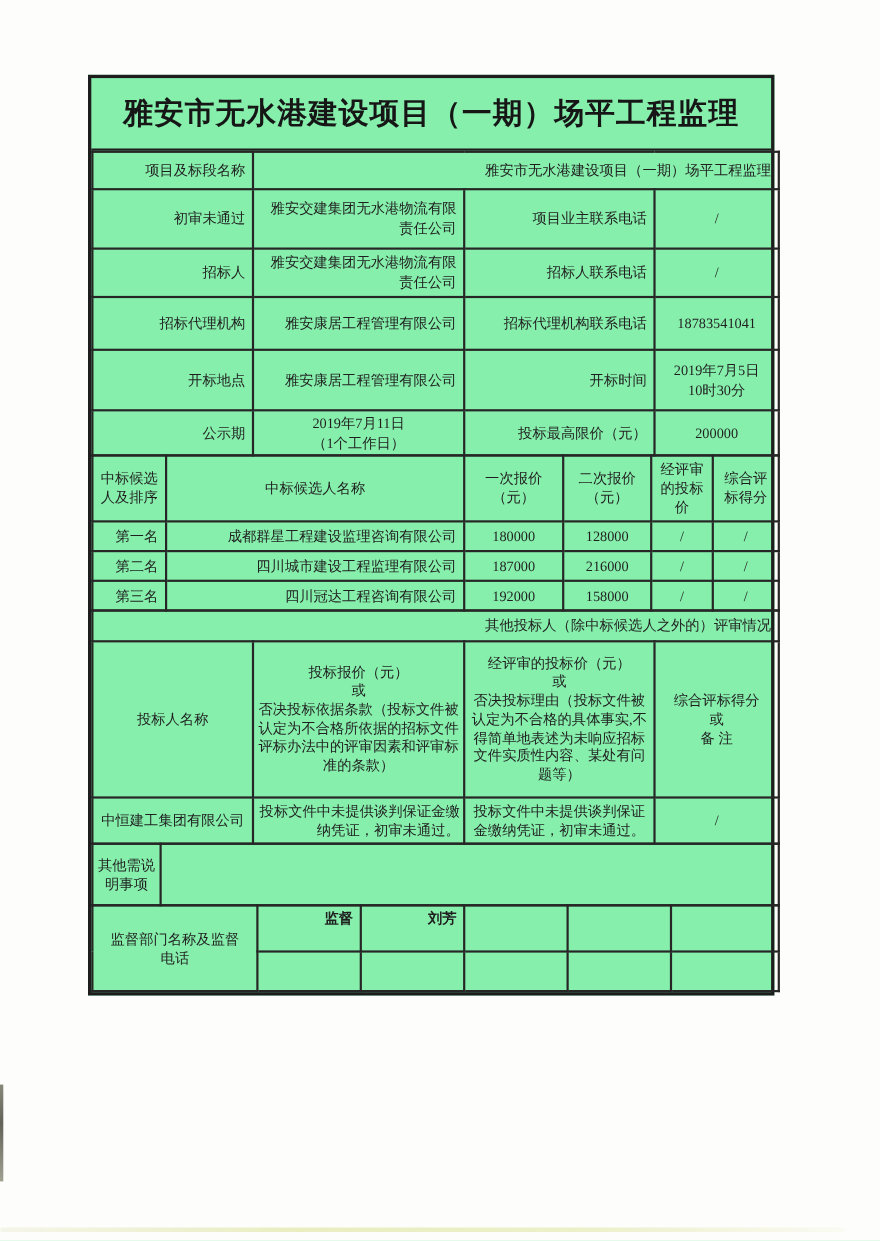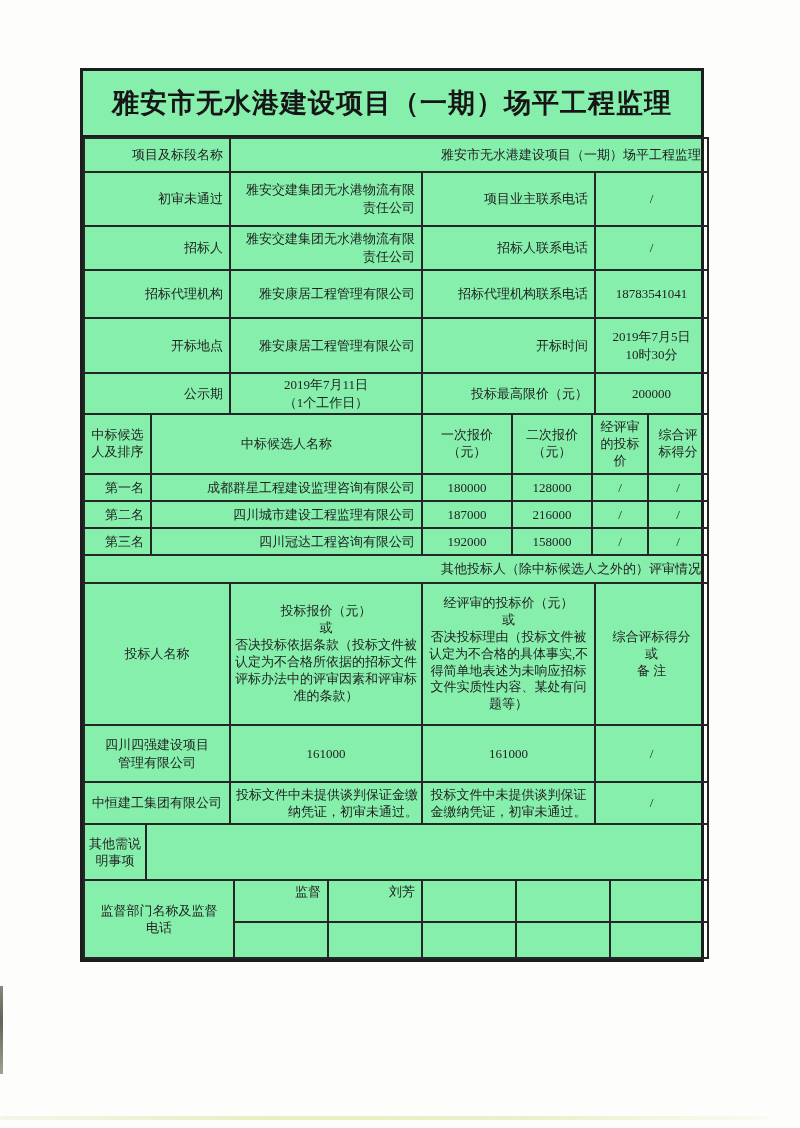--- a/index.html
+++ b/index.html
@@ -52,21 +52,21 @@
     color:#1f1f1f;
     padding:2px 6px;
     vertical-align:middle;
     overflow:hidden;
     word-break:break-all;
   }
   .c { text-align:center; }
   .l { text-align:right; }
   .preline { white-space:pre-line; }
   .pad-s { padding:2px 3px; }
-  .vtop { vertical-align:top; }
+  .vtop { vertical-align:top;font-weight:bold; }
   .hdr { line-height:1.3; }
   .slash { font-size:13px; }
 </style>
 </head>
 <body>
 
 <div class="edge-left"></div>
 <div class="edge-bottom"></div>
 
 <div class="doc">
@@ -181,26 +181,20 @@
       <td class="c preline hdr pad-s">投标报价（元）
 或
 否决投标依据条款（投标文件被认定为不合格所依据的招标文件评标办法中的评审因素和评审标准的条款）</td>
       <td class="c preline hdr pad-s">经评审的投标价（元）
 或
 否决投标理由（投标文件被认定为不合格的具体事实,不得简单地表述为未响应招标文件实质性内容、某处有问题等）</td>
       <td class="c preline hdr">综合评标得分
 或
 备 注</td>
     </tr>
-    <tr style="height:57px">
-      <td class="c" style="padding:2px 14px">四川四强建设项目管理有限公司</td>
-      <td class="c">161000</td>
-      <td class="c">161000</td>
-      <td class="c slash">/</td>
-    </tr>
     <tr style="height:42px">
       <td class="c pad-s">中恒建工集团有限公司</td>
       <td class="l pad-s">投标文件中未提供谈判保证金缴纳凭证，初审未通过。</td>
       <td class="c pad-s">投标文件中未提供谈判保证金缴纳凭证，初审未通过。</td>
       <td class="c slash">/</td>
     </tr>
   </tbody>
     </table>
 
   <table class="sec">

